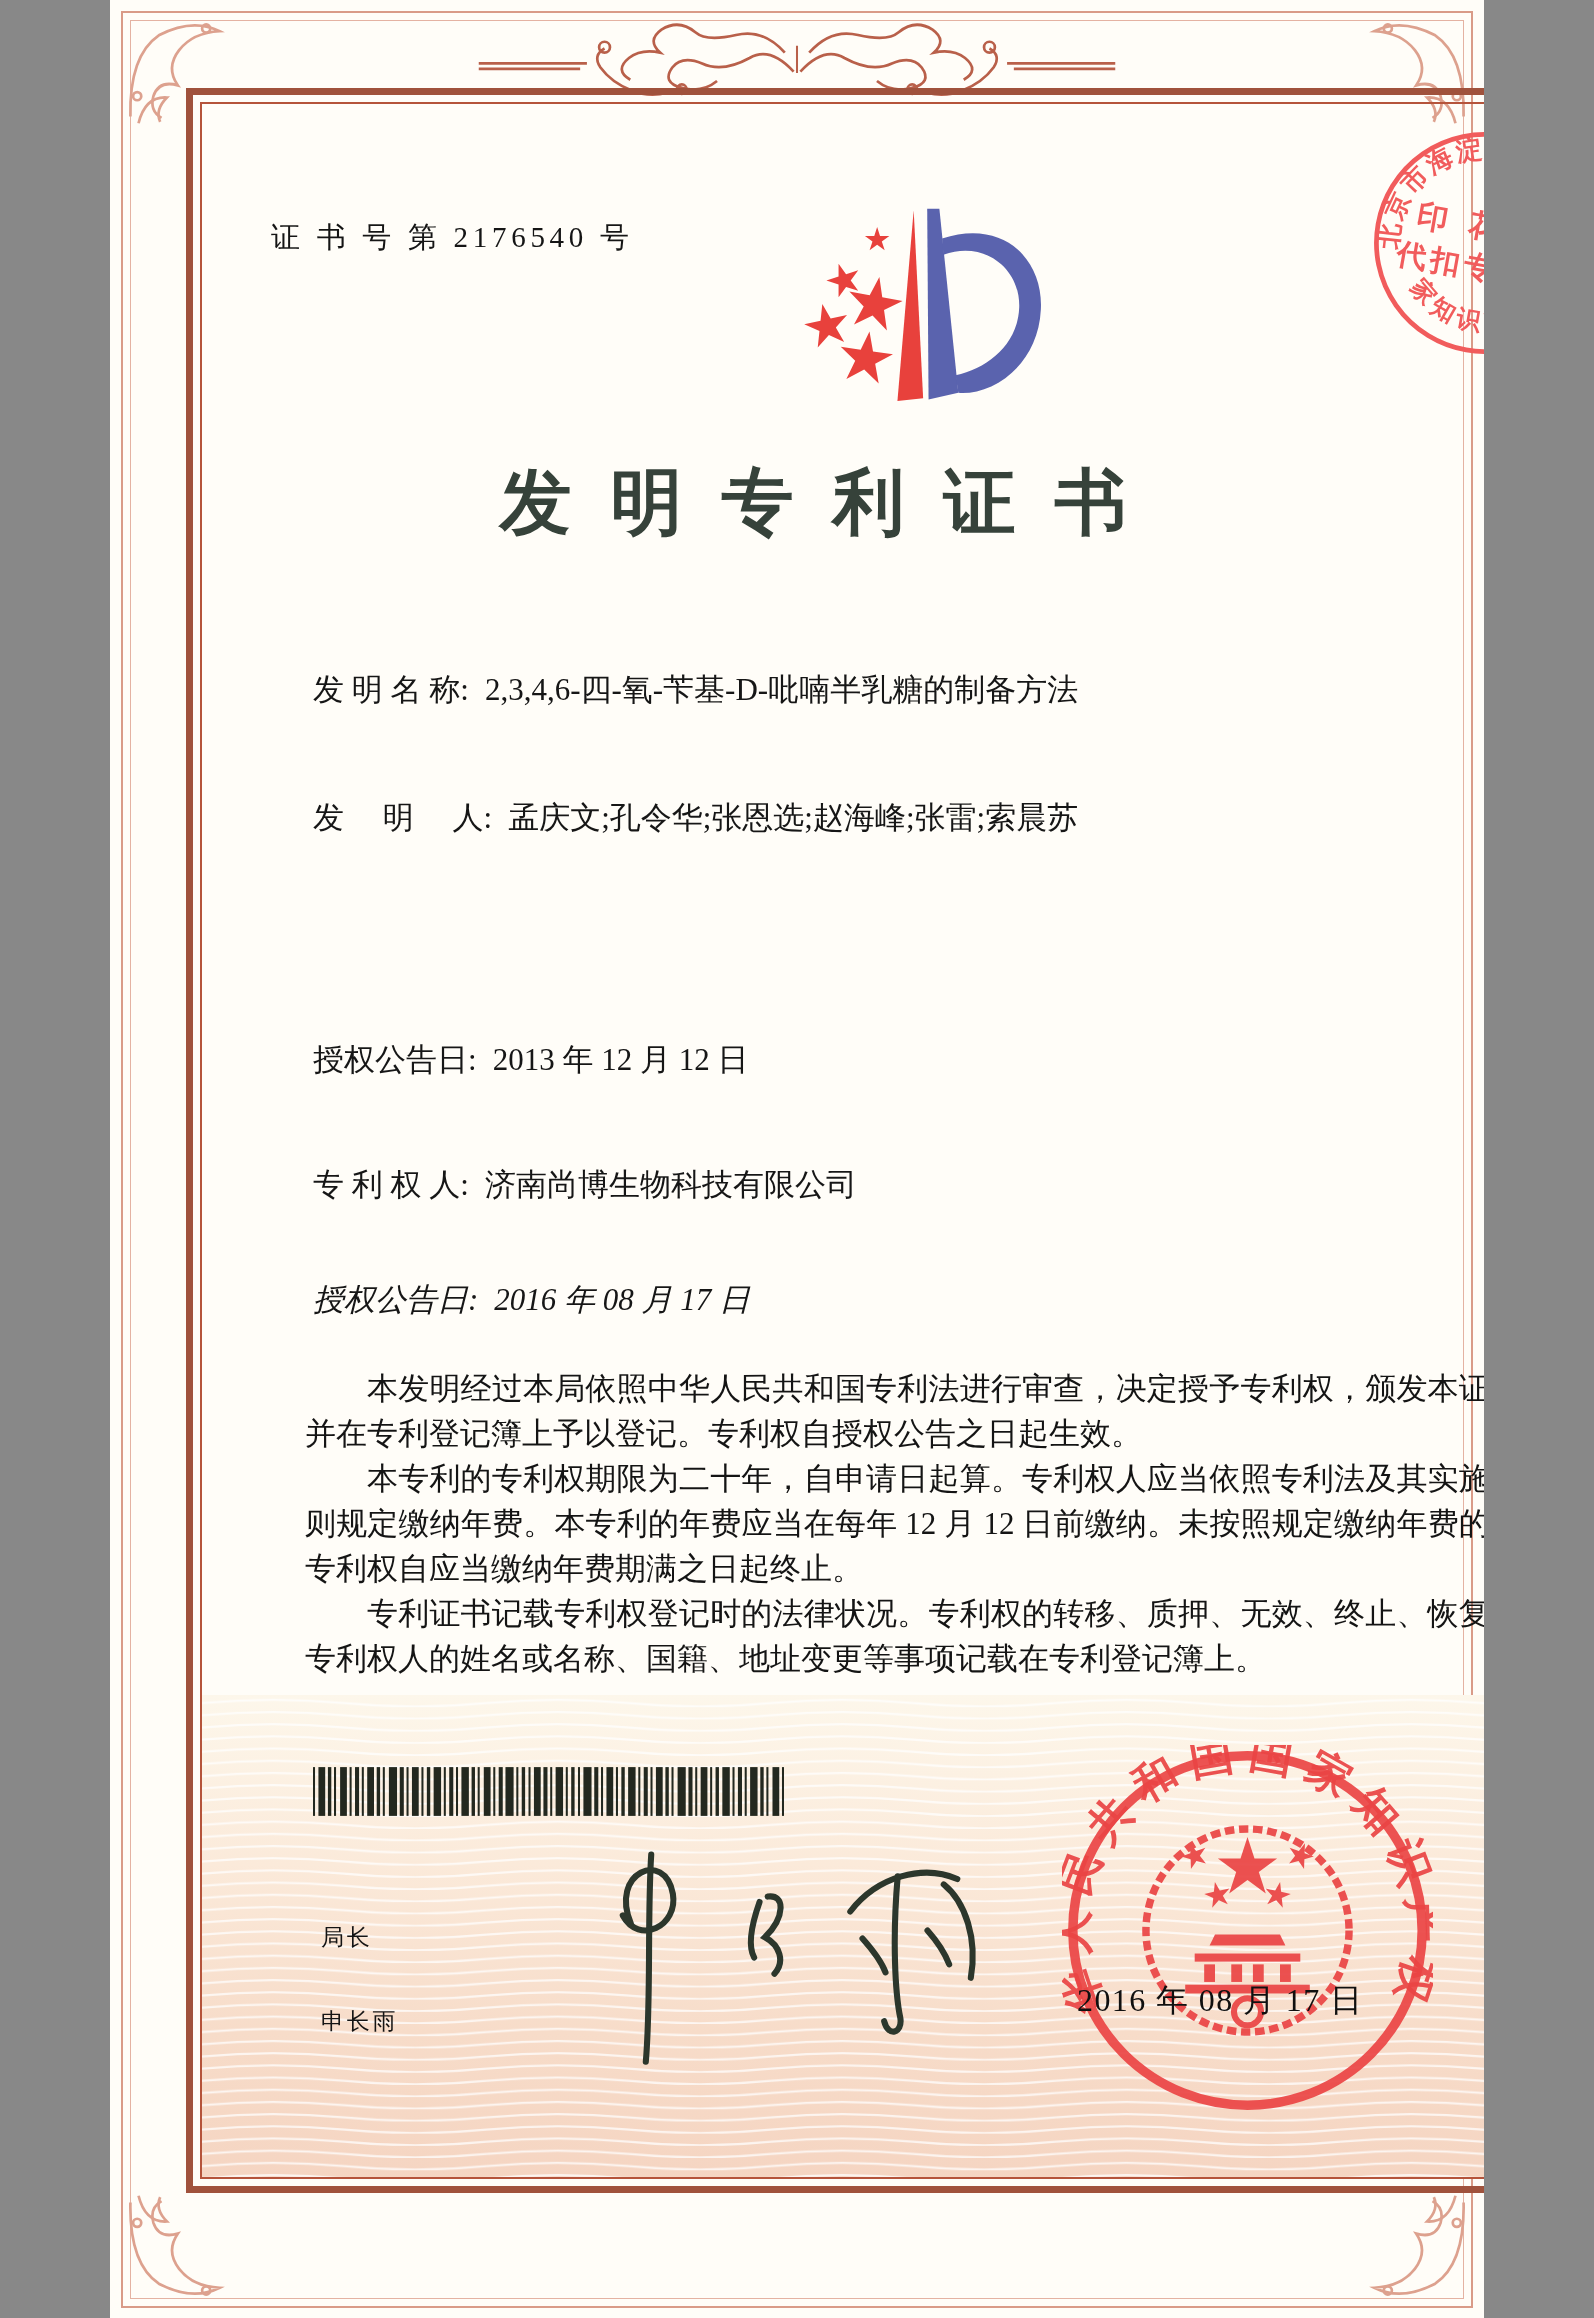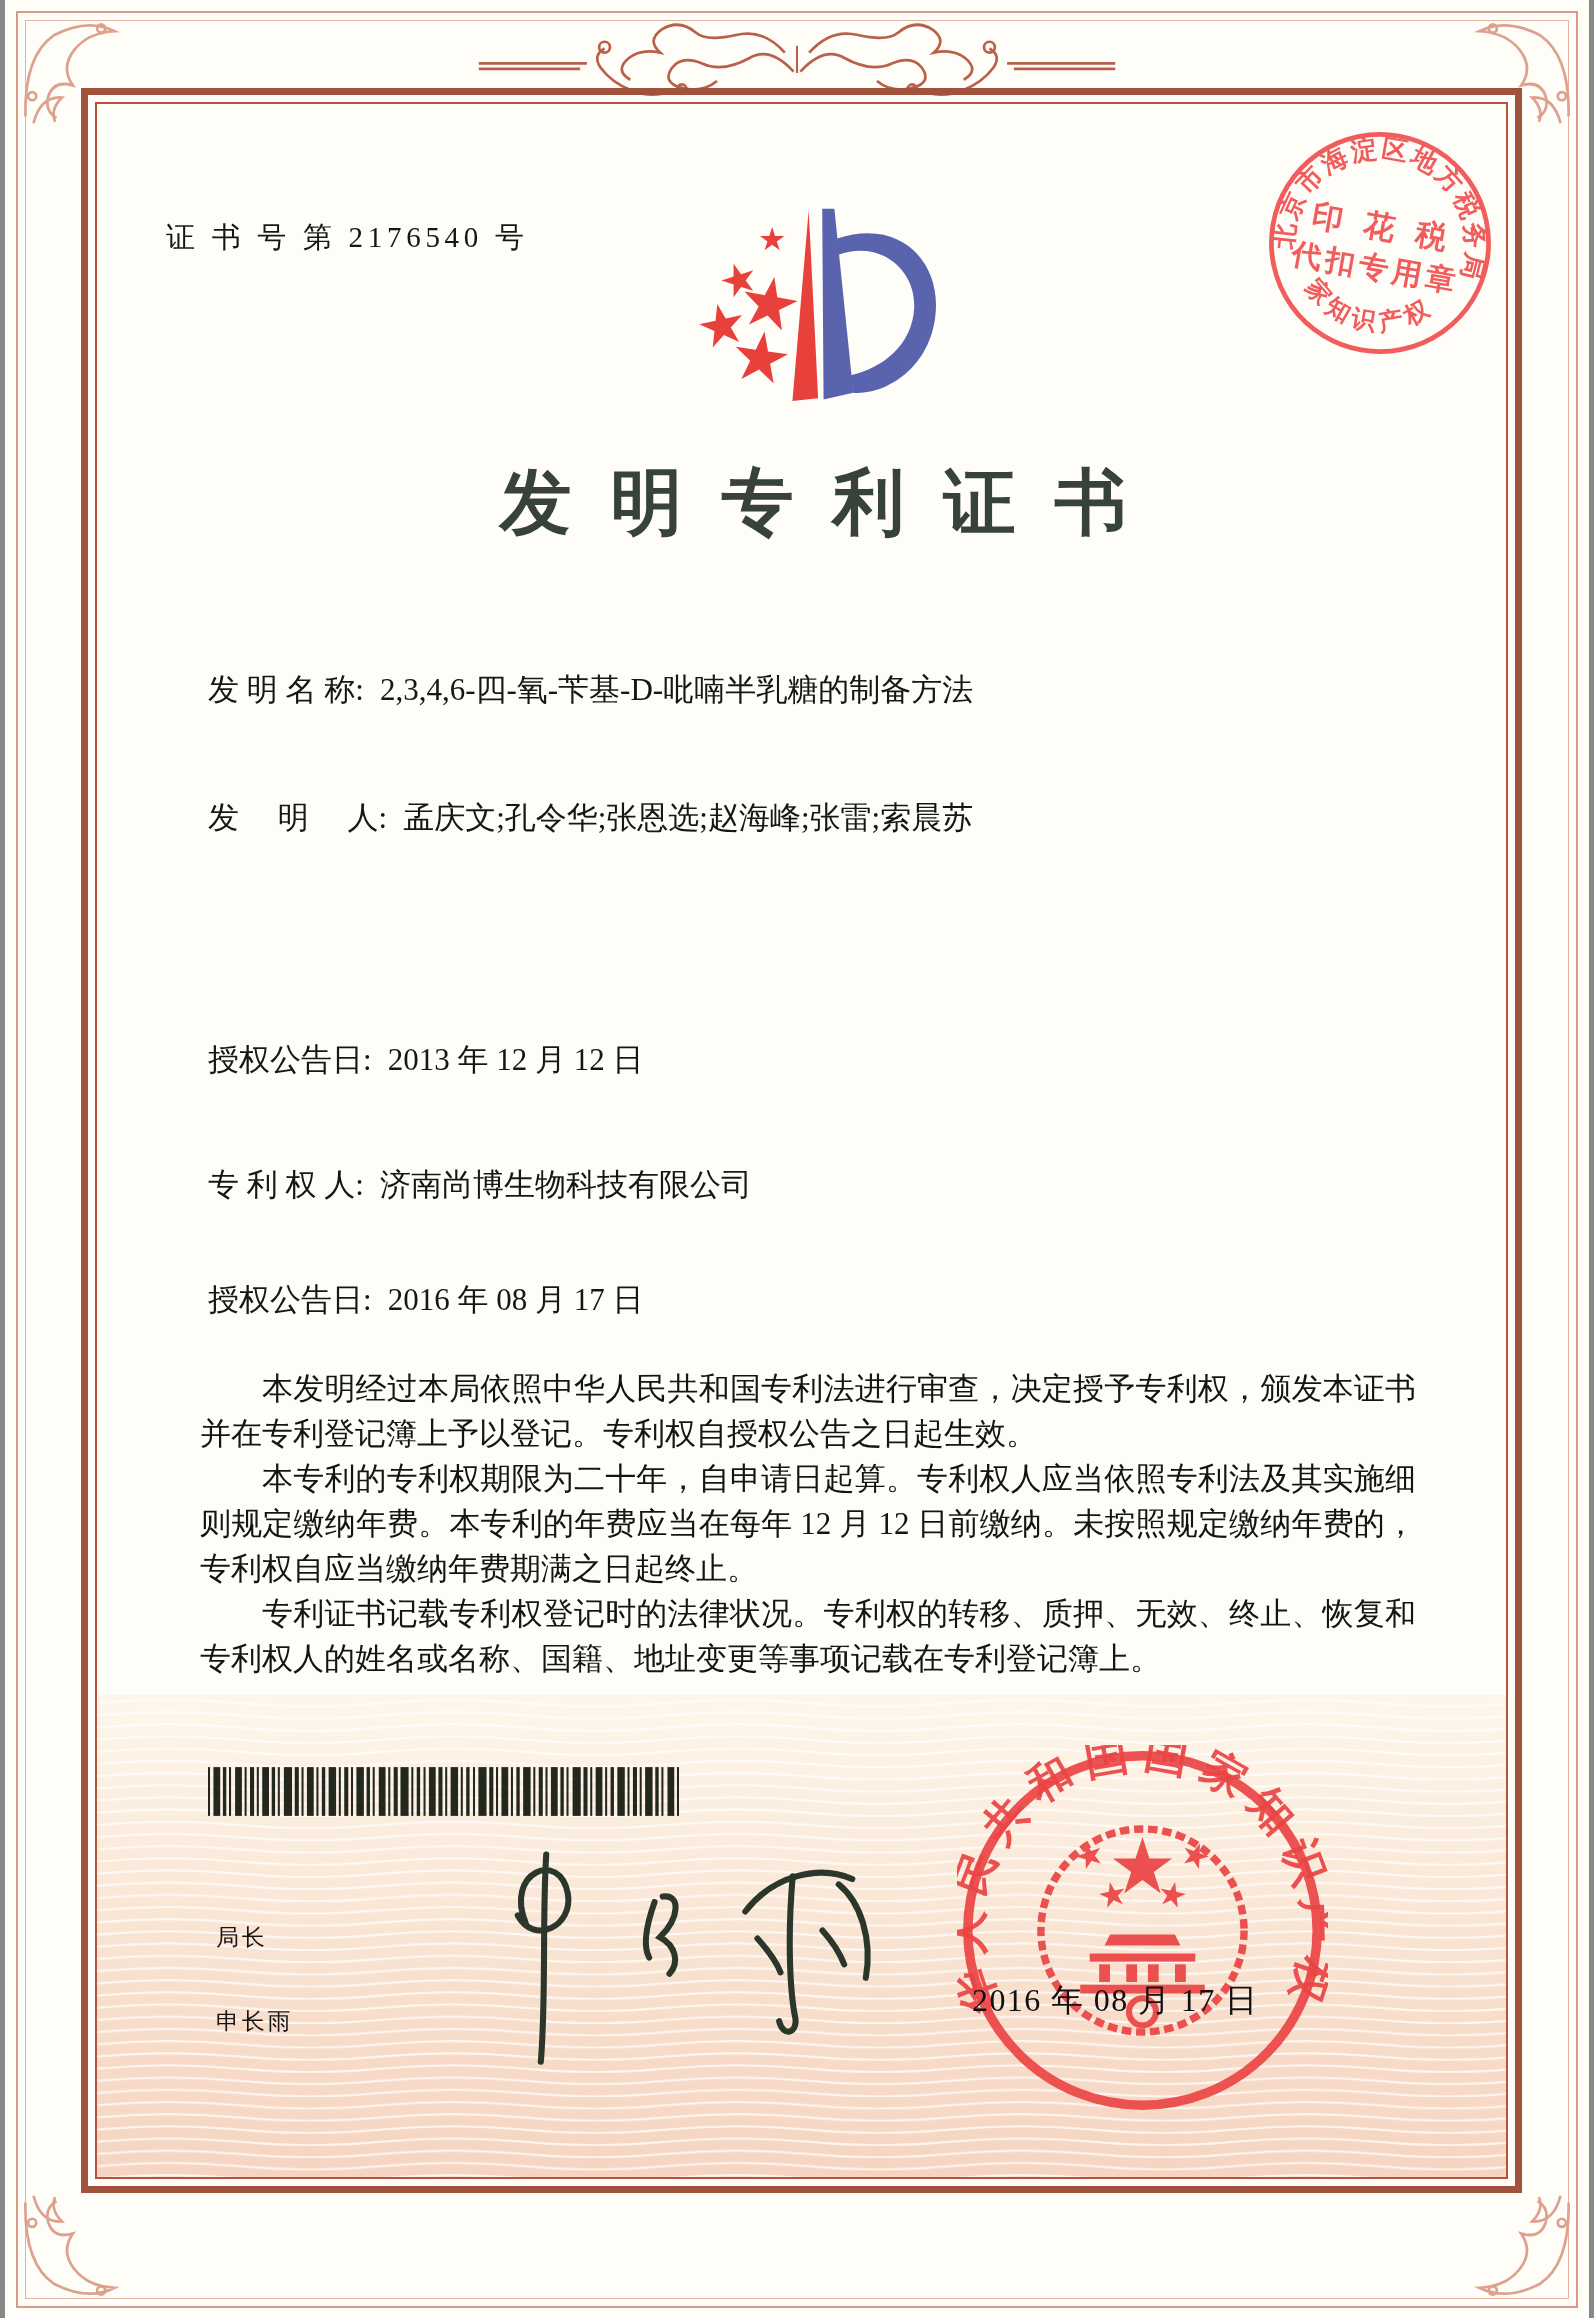--- a/index.html
+++ b/index.html
@@ -1,17 +1,17 @@
 <!DOCTYPE html>
 <html style="font-size:11px"><head>
 <meta charset="utf-8">
 <style>
   html,body{margin:0;padding:0;background:#888;}
   .page{
-    position:relative;width:1584px;height:2319px;margin:0 auto;
+    position:relative;width:1374px;height:2319px;margin:0 auto;
     background:#fffdf8;overflow:hidden;
     font-family:"Liberation Serif","DejaVu Serif",serif;color:#1c1c1c;
   }
   
   .lace-a{position:absolute;inset:11px;border:2px solid #d99b88;pointer-events:none;}
   .lace-b{position:absolute;inset:20.3px;border:0.7px solid #e4b2a2;pointer-events:none;}
   .corner-orn{position:absolute;width:115px;height:115px;pointer-events:none;}
   .corner-tl{left:15px;top:15px;}
   .corner-tr{right:15px;top:15px;transform:scaleX(-1);}
   .corner-bl{left:15px;bottom:15px;transform:scaleY(-1);}
@@ -24,21 +24,21 @@
     border:2px solid #b5543b;box-sizing:border-box;}
   
   .wave-panel{position:absolute;left:92px;top:1695px;width:1409px;height:482px;
     background:linear-gradient(180deg,#fdf7eb 0%,#fbeada 35%,#f7dcc9 70%,#f5d5c2 100%);}
   .wave-panel svg{display:block;width:100%;height:100%;}
   
   .cert-no{position:absolute;left:161px;top:218px;font-size:29px;letter-spacing:4.7px;color:#151515;}
   .doc-title{position:absolute;left:0;right:0;top:455px;text-align:center;
     font-size:72px;font-weight:700;color:#36423a;letter-spacing:39px;text-indent:39px;padding-left:32px;}
   .field-row{position:absolute;left:203px;font-size:31px;white-space:nowrap;color:#161616;}
-  .f1{top:669px;} .f2{top:797px;} .f3{top:917px;} .f4{top:1039px;} .f5{top:1164px;} .f6{top:1279px;}
+  .f1{top:669px;} .f2{top:797px;} .f3{top:917px;} .f4{top:1039px;} .f5{top:1164px;} .f6{top:1279px;font-style:italic;}
   .field-label{display:inline-block;}
   .field-value{margin-left:16px;}
   .body-text{position:absolute;left:195px;top:1366px;width:1216px;
     font-size:31px;line-height:45px;text-align:justify;color:#141414;}
   .body-text p{margin:0;text-indent:62px;}
   .sign-label{position:absolute;left:211px;font-size:23px;color:#141414;letter-spacing:2.7px;}
   .sl1{top:1922px;} .sl2{top:2006px;}
   .footer-page{position:absolute;left:0;right:0;top:2126px;text-align:center;
     font-size:25px;color:#4c4a41;letter-spacing:3.4px;}
   

